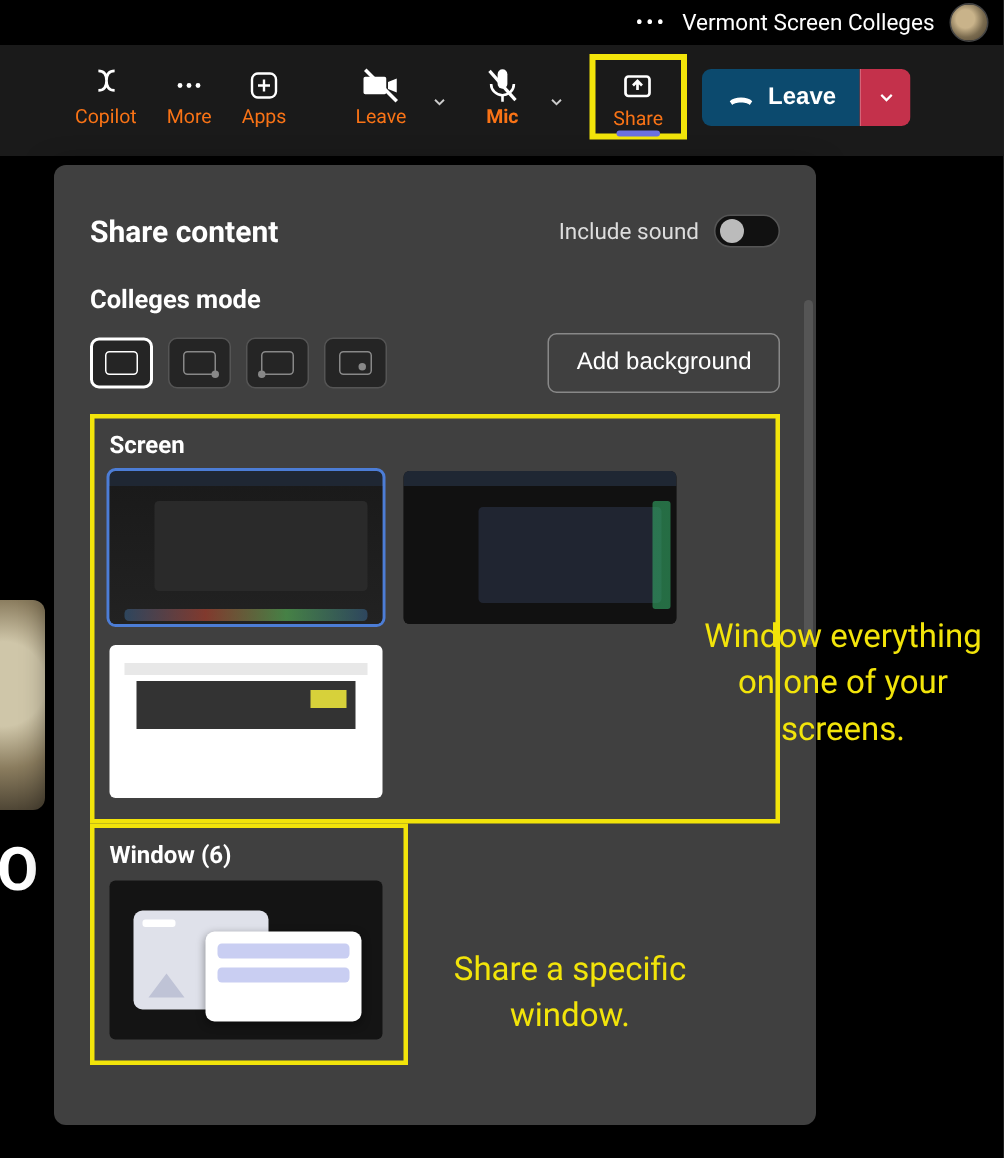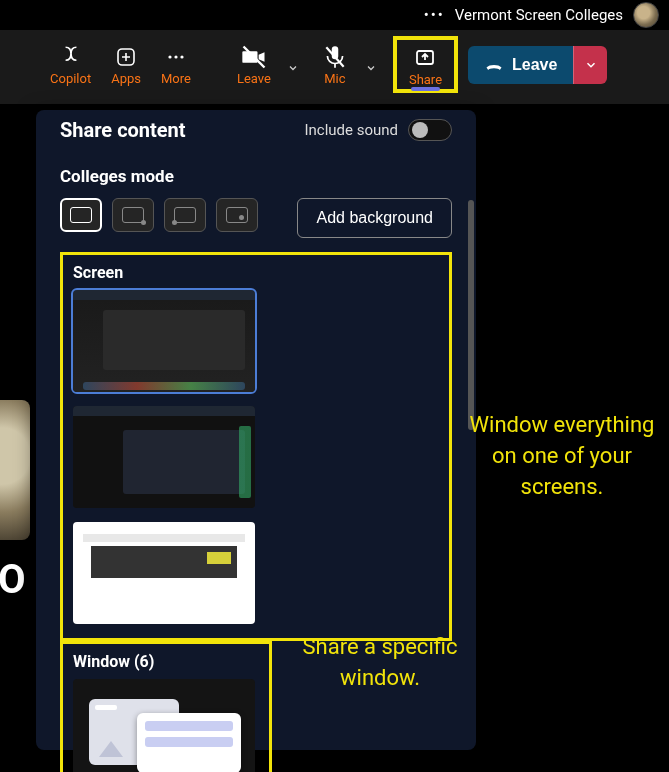--- a/index.html
+++ b/index.html
@@ -65,34 +65,34 @@
     display:flex; align-items:center; gap:8px; cursor:pointer;
   }
   .leave-chev {
     background:#c4314b; color:#fff; border:none; height:38px; width:34px;
     border-radius:0 6px 6px 0; border-left:1px solid rgba(255,255,255,0.25);
     display:flex; align-items:center; justify-content:center; cursor:pointer;
   }
 
   
   .panel {
-    position:absolute; top:110px; left:36px; width:440px; height:640px;
-    background:#0f172a; border-radius:8px; padding:8px 24px;
+    position:absolute; top:110px; left:36px; width:508px; height:640px;
+    background:#404040; border-radius:8px; padding:32px 24px;
     box-shadow: 0 4px 20px rgba(0,0,0,0.6);
   }
   .panel-header { display:flex; justify-content:space-between; align-items:center; margin-bottom:24px; }
   .panel-title { font-size:20px; font-weight:700; }
   .include-sound { display:flex; align-items:center; gap:10px; font-size:15px; color:#ddd; }
   .toggle {
     width:44px; height:22px; background:#111; border:1px solid #555; border-radius:11px; position:relative; cursor:pointer;
   }
   .toggle-knob { width:16px; height:16px; background:#bbb; border-radius:50%; position:absolute; top:2px; left:3px; }
 
   .section-label { font-size:17px; font-weight:700; margin-bottom:12px; }
-  .pm-row { display:flex; gap:10px; margin-bottom:14px; }
+  .pm-row { display:flex; gap:10px; align-items:center; margin-bottom:14px; }
   .pm-box {
     width:42px; height:34px; border:1.5px solid #555; border-radius:6px;
     display:flex; align-items:center; justify-content:center; cursor:pointer;
     background:#252525;
   }
   .pm-box.active { border:2px solid #fff; }
   .pm-inner { width:22px; height:16px; border:1.5px solid #fff; border-radius:3px; position:relative; }
   .pm-inner.g { border-color:#888; }
   .pm-dot { width:5px; height:5px; background:#888; border-radius:50%; position:absolute; bottom:-3px; }
   .pm-dot.r { right:-3px; }
@@ -183,56 +183,56 @@
     <div class="tool-btn">
       <div class="iconbox">
         <svg width="26" height="26" viewBox="0 0 24 24" fill="none" stroke="#fff" stroke-width="1.6">
             <path d="M7 3c3 0 5 2 5 6s-2 6-5 6M17 3c-3 0-5 2-5 6s2 6 5 6"></path>
           </svg>
       </div>
       <span>Copilot</span>
     </div>
     <div class="tool-btn">
       <div class="iconbox">
-        <svg width="24" height="24" viewBox="0 0 24 24" fill="none" stroke="#fff" stroke-width="1.6">
-            <rect x="4" y="4" width="16" height="16" rx="4"></rect>
-            <path d="M12 8v8M8 12h8"></path>
-          </svg>
-      </div>
-      <span>Apps</span>
-    </div>
-    <div class="tool-btn">
-      <div class="iconbox">
         <svg width="24" height="24" viewBox="0 0 24 24" fill="#fff">
             <circle cx="6" cy="12" r="1.6"></circle>
             <circle cx="12" cy="12" r="1.6"></circle>
             <circle cx="18" cy="12" r="1.6"></circle>
           </svg>
       </div>
       <span>More</span>
+    </div>
+    <div class="tool-btn">
+      <div class="iconbox">
+        <svg width="24" height="24" viewBox="0 0 24 24" fill="none" stroke="#fff" stroke-width="1.6">
+            <rect x="4" y="4" width="16" height="16" rx="4"></rect>
+            <path d="M12 8v8M8 12h8"></path>
+          </svg>
+      </div>
+      <span>Apps</span>
     </div>
 
     <div class="tool-group" style="margin-left:26px;">
       <div class="tool-btn">
         <div class="iconbox">
           <svg width="28" height="28" viewBox="0 0 24 24" fill="#fff">
               <path d="M3 7h11a1 1 0 0 1 1 1v8a1 1 0 0 1-1 1H3a1 1 0 0 1-1-1V8a1 1 0 0 1 1-1zm13 3 5-2v8l-5-2z"></path>
               <line x1="3" y1="3" x2="21" y2="21" stroke="#fff" stroke-width="2"></line>
             </svg>
         </div>
         <span>Leave</span>
       </div>
       <div class="chev">
         <svg width="12" height="12" viewBox="0 0 24 24" fill="none" stroke="#ccc" stroke-width="2.5">
             <path d="M6 9l6 6 6-6"></path>
           </svg>
       </div>
     </div>
 
-    <div class="tool-group" style="margin-left:6px;">
+    <div class="tool-group" style="margin-left:6px;font-weight:bold;">
       <div class="tool-btn">
         <div class="iconbox">
           <svg width="26" height="26" viewBox="0 0 24 24" fill="#fff">
               <path d="M12 2a3 3 0 0 1 3 3v6a3 3 0 0 1-6 0V5a3 3 0 0 1 3-3z"></path>
               <path d="M5 11a7 7 0 0 0 14 0" stroke="#fff" stroke-width="1.6" fill="none"></path>
               <line x1="12" y1="18" x2="12" y2="22" stroke="#fff" stroke-width="1.6"></line>
               <line x1="4" y1="3" x2="20" y2="21" stroke="#fff" stroke-width="2"></line>
             </svg>
         </div>
         <span>Mic</span>

